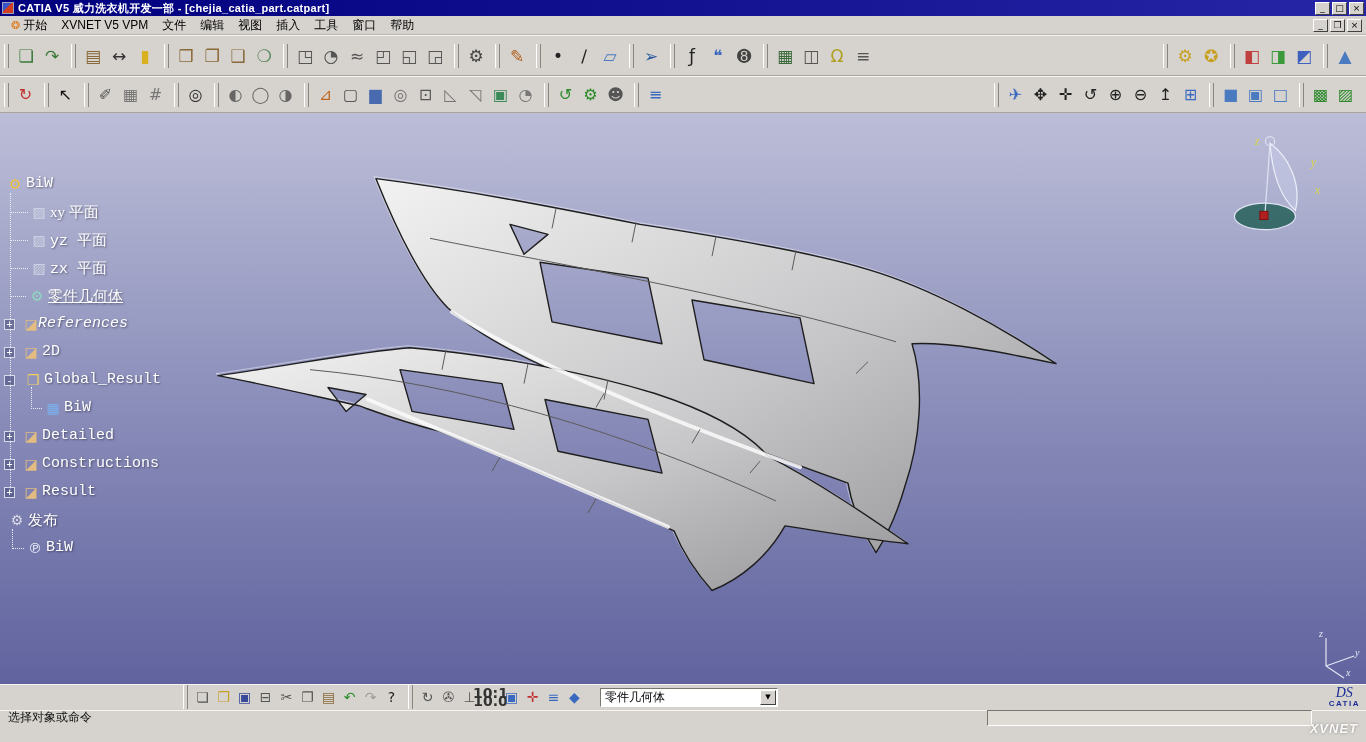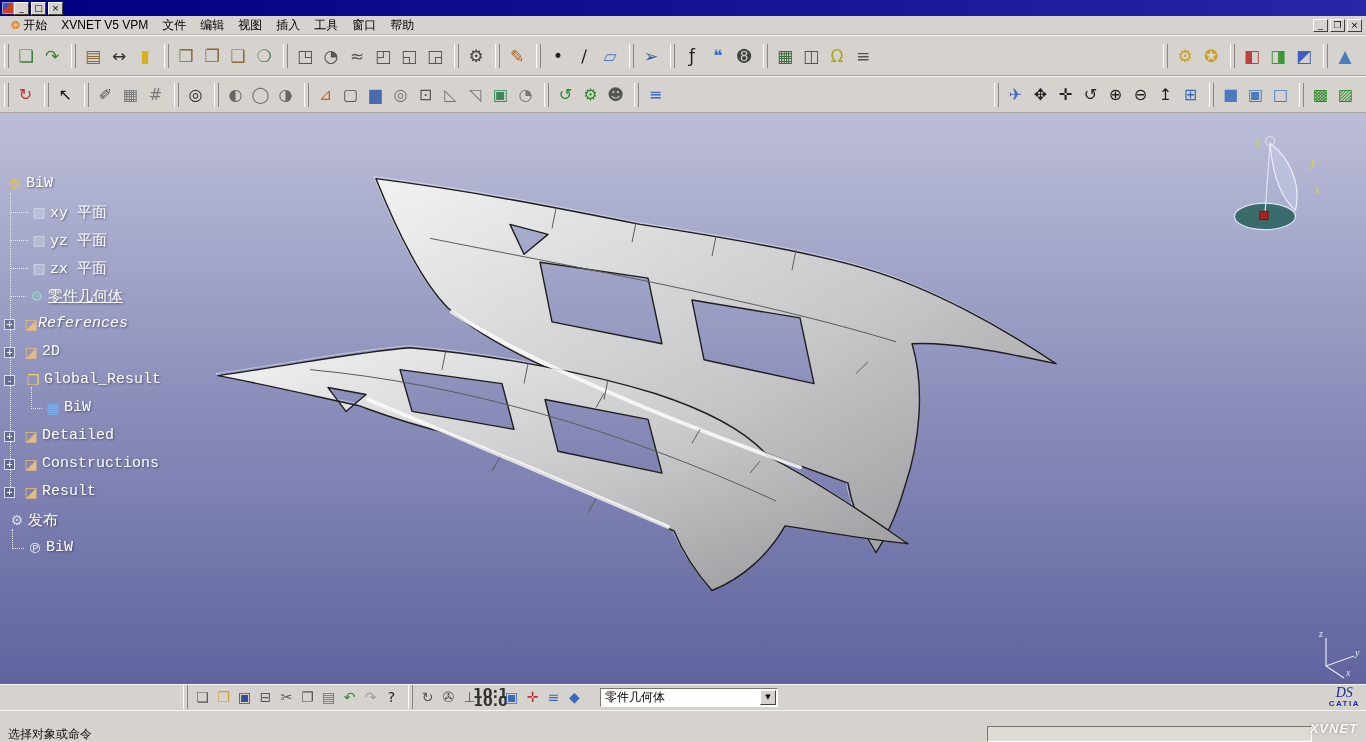--- a/index.html
+++ b/index.html
@@ -46,32 +46,33 @@
 
 .bottombar{height:26px;background:#d6d3ce;flex:none;display:flex;align-items:center;box-shadow:inset 0 1px 0 #f6f4f0;padding:0 6px 0 182px;}
 .bottombar .tb-icon{width:21px;height:21px;font-size:14px;}
 .combo{width:178px;height:19px;background:#fff;border:1px solid;border-color:#7a766f #fff #fff #7a766f;display:flex;align-items:center;margin-left:10px;}
 .combo-value{flex:1;font-size:12px;padding-left:4px;white-space:nowrap;overflow:hidden;}
 .combo-arrow{width:16px;height:15px;background:#d6d3ce;border:1px solid;border-color:#fff #404040 #404040 #fff;font-size:7px;display:flex;align-items:center;justify-content:center;margin-right:1px;font-family:"DejaVu Sans",sans-serif;}
 .brand{margin-left:auto;display:flex;flex-direction:column;align-items:center;line-height:1;color:#1a2e96;}
 .brand-mark{font-family:"Liberation Serif",serif;font-style:italic;font-weight:normal;font-size:14px;}
 .brand-name{font-size:8px;font-weight:bold;letter-spacing:1.5px;}
 
-.statusbar{height:29px;background:#d6d3ce;flex:none;display:flex;align-items:flex-start;padding:16px 8px;box-shadow:inset 0 1px 0 #f6f4f0;}
+.statusbar{height:29px;background:#d6d3ce;flex:none;display:flex;align-items:flex-end;padding:16px 8px;box-shadow:inset 0 1px 0 #f6f4f0;}
 .status-msg{font-size:12px;color:#111;}
 .status-input{margin-left:auto;margin-right:46px;width:325px;height:16px;background:#dedbd4;border:1px solid;border-color:#7a766f #fff #fff #7a766f;outline:none;font-size:11px;padding:0 3px;}
 .watermark{position:absolute;right:8px;bottom:6px;color:rgba(255,255,255,.92);font-size:13px;font-weight:bold;font-style:italic;z-index:20;text-shadow:0 0 3px rgba(0,0,0,.35);letter-spacing:1px;text-align:right;}
 </style>
 </head>
 <body>
 
 <div id="app">
 
   <div class="titlebar">
     <span class="app-icon"></span>
+    <span class="title-text">CATIA V5  威力洗衣机开发一部 - [chejia_catia_part.catpart]</span>
     <span class="win-btns">
         <button class="win-btn">_</button>
         <button class="win-btn">□</button>
         <button class="win-btn">×</button>
       </span>
   </div>
 
   <div class="menubar">
     <span class="menu-items">
         <span class="menu-item">
@@ -334,21 +335,21 @@
       <div class="vline" style="left:31px;top:216px;height:22px"></div>
       <div class="vline" style="left:12px;top:358px;height:20px"></div>
       <div>
           <div class="tree-row">
             <span class="tree-icon" style="left: 6px; color: rgb(240, 192, 64);">⚙</span>
             <span class="tree-label" style="left: 26px;">BiW</span>
           </div>
           <div class="tree-row">
             <span class="stub" style="left: 11px; width: 17px;"></span>
             <span class="tree-icon" style="left: 30px; color: rgb(210, 214, 230);">▨</span>
-            <span class="tree-label" style="left: 50px;">xy 平面</span>
+            <span class="tree-label" style="left: 50px; font-family: Liberation Serif, serif;">xy 平面</span>
           </div>
           <div class="tree-row">
             <span class="stub" style="left: 11px; width: 17px;"></span>
             <span class="tree-icon" style="left: 30px; color: rgb(210, 214, 230);">▨</span>
             <span class="tree-label" style="left: 50px;">yz 平面</span>
           </div>
           <div class="tree-row">
             <span class="stub" style="left: 11px; width: 17px;"></span>
             <span class="tree-icon" style="left: 30px; color: rgb(210, 214, 230);">▨</span>
             <span class="tree-label" style="left: 50px;">zx 平面</span>

